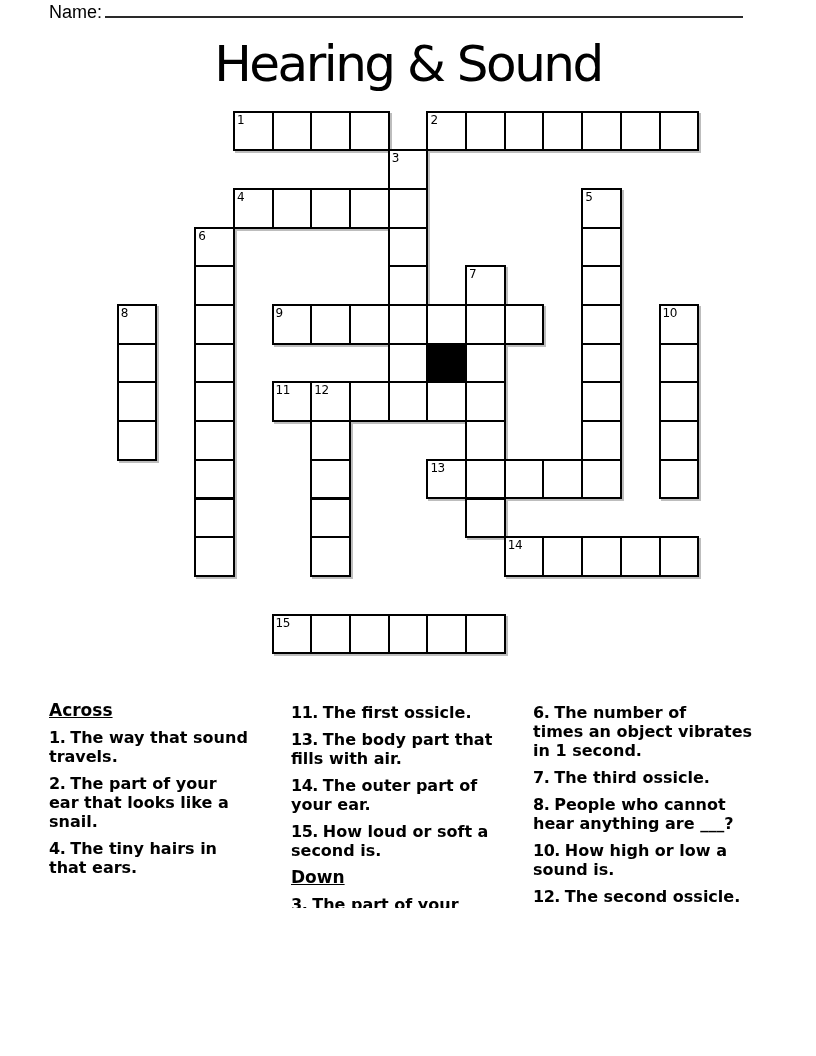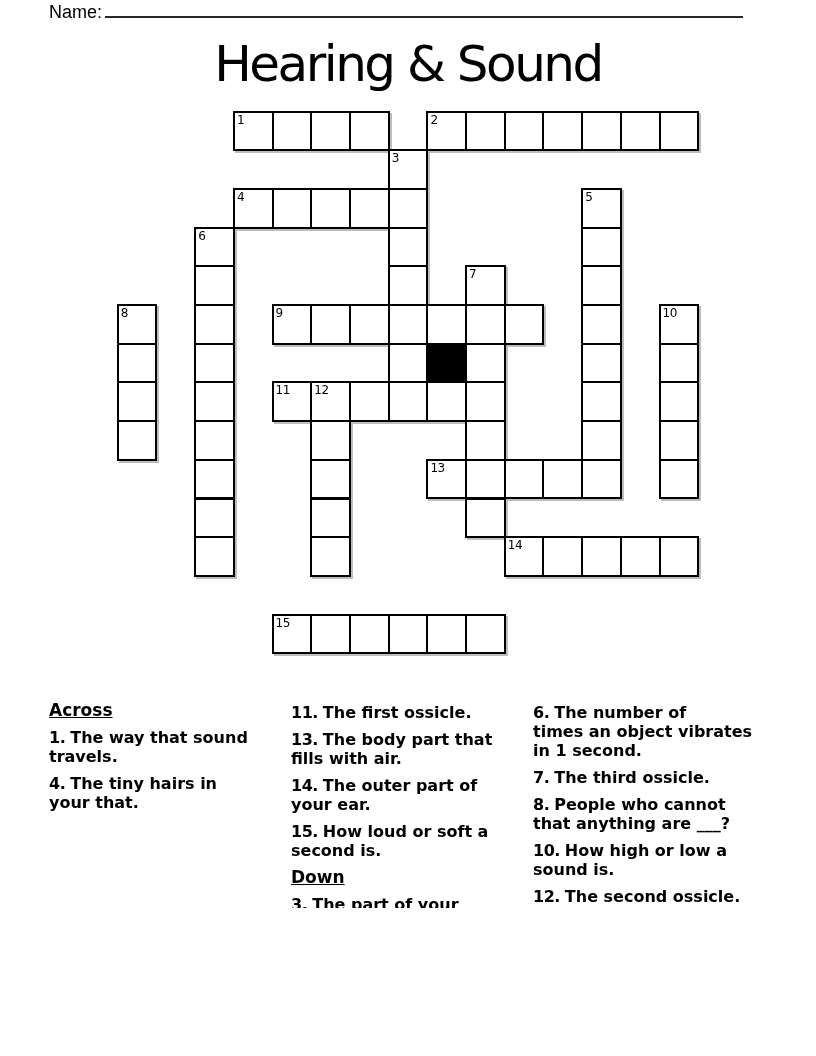--- a/index.html
+++ b/index.html
@@ -215,22 +215,25 @@
       <div class="cell" style="left: 232.2px; top: 503.1px; width: 40.7px; height: 40.7px;"></div>
       <div class="cell" style="left: 270.9px; top: 503.1px; width: 40.7px; height: 40.7px;"></div>
       <div class="cell" style="left: 309.6px; top: 503.1px; width: 40.7px; height: 40.7px;"></div>
       <div class="cell" style="left: 348.3px; top: 503.1px; width: 40.7px; height: 40.7px;"></div>
     </div>
 
   <div id="clue-col-1" class="clue-col">
     <p class="clue-header">Across</p>
     <p class="clue"><span class="cnum">1.</span><span class="ctext">The way that sound
 travels.</span></p>
+    <p class="clue"><span class="cnum">2.</span><span class="ctext">The part of your
+ear that looks like a
+snail.</span></p>
     <p class="clue"><span class="cnum">4.</span><span class="ctext">The tiny hairs in
-your that.</span></p>
+that ears.</span></p>
   </div>
 
   <div id="clue-col-2" class="clue-col">
     <p class="clue"><span class="cnum">11.</span><span class="ctext">The first ossicle.</span></p>
     <p class="clue"><span class="cnum">13.</span><span class="ctext">The body part that
 fills with air.</span></p>
     <p class="clue"><span class="cnum">14.</span><span class="ctext">The outer part of
 your ear.</span></p>
     <p class="clue"><span class="cnum">15.</span><span class="ctext">How loud or soft a
 second is.</span></p>
@@ -239,19 +242,19 @@
 ear that is very painful
 to burst.</span></p>
   </div>
 
   <div id="clue-col-3" class="clue-col">
     <p class="clue"><span class="cnum">6.</span><span class="ctext">The number of
 times an object vibrates
 in 1 second.</span></p>
     <p class="clue"><span class="cnum">7.</span><span class="ctext">The third ossicle.</span></p>
     <p class="clue"><span class="cnum">8.</span><span class="ctext">People who cannot
-that anything are ___?</span></p>
+hear anything are ___?</span></p>
     <p class="clue"><span class="cnum">10.</span><span class="ctext">How high or low a
 sound is.</span></p>
     <p class="clue"><span class="cnum">12.</span><span class="ctext">The second ossicle.</span></p>
   </div>
 
 </div>
 
 </body></html>

